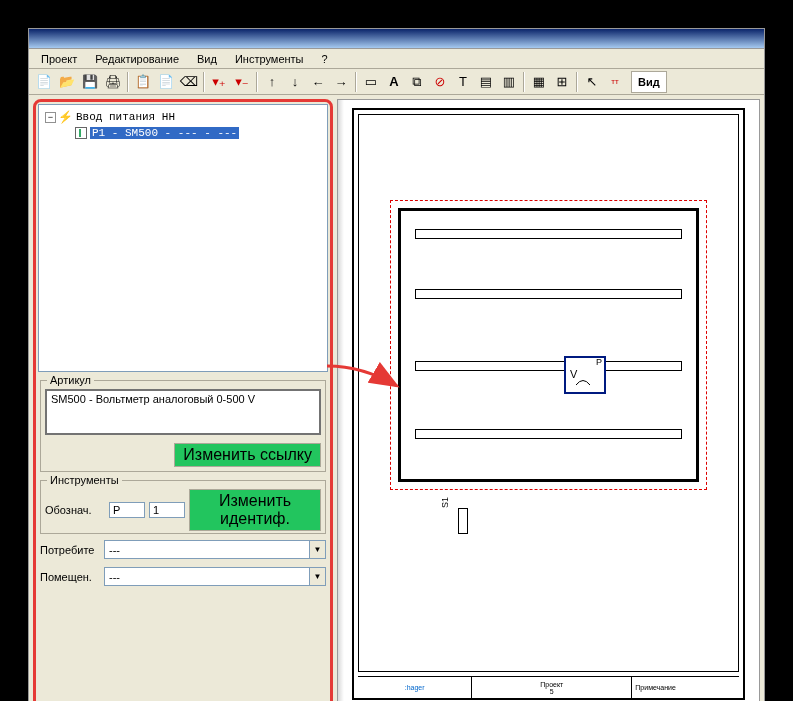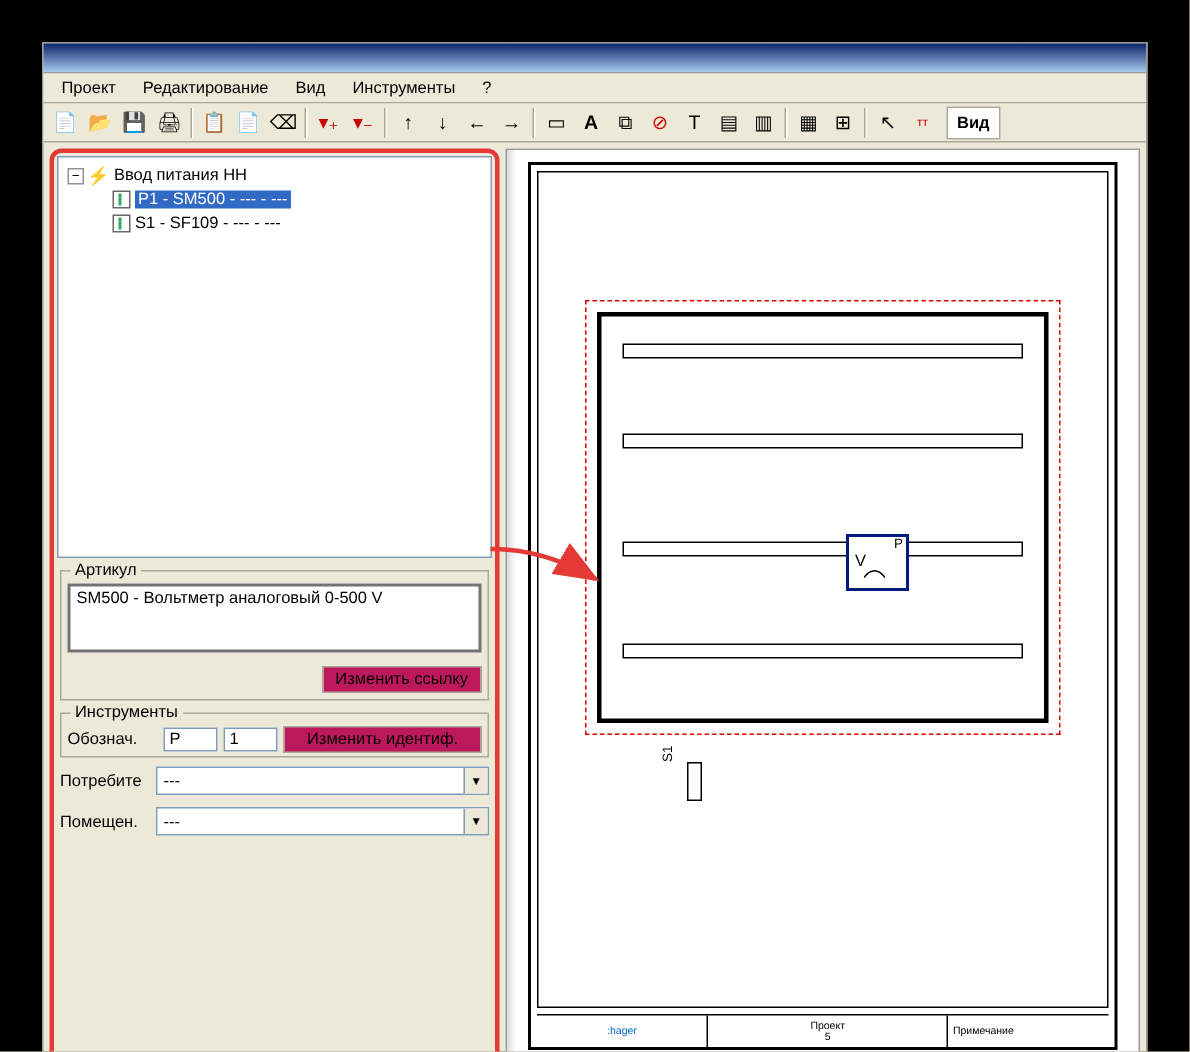--- a/index.html
+++ b/index.html
@@ -12,29 +12,29 @@
 .tb-btn { width: 22px; height: 22px; border: 1px solid transparent; display: flex; align-items: center; justify-content: center; cursor: pointer; font-size: 13px; }
 .tb-sep { width: 2px; height: 20px; border-left: 1px solid #aca899; border-right: 1px solid #fff; margin: 0 2px; }
 .tb-text-btn { height: 22px; border: 1px solid #aca899; background: #fff; padding: 0 6px; display: flex; align-items: center; font-weight: bold; margin-left: 4px; }
 .main-area { display: flex; height: calc(100% - 66px); }
 .left-panel { width: 300px; background: #ece9d8; border: 3px solid #e53935; border-radius: 8px; margin: 4px 2px 4px 4px; display: flex; flex-direction: column; position: relative; }
 .tree-area { background: #fff; border: 1px solid #7f9db9; margin: 2px; flex: 0 0 268px; padding: 4px; overflow: auto; }
 .tree-node { display: flex; align-items: center; height: 16px; padding-left: 2px; }
 .tree-expand { width: 11px; height: 11px; border: 1px solid #919191; display: flex; align-items: center; justify-content: center; font-size: 9px; line-height: 1; margin-right: 3px; cursor: pointer; background: #fff; }
 .tree-icon { width: 14px; height: 14px; margin-right: 3px; display: flex; align-items: center; justify-content: center; font-size: 12px; }
 .bolt-icon { color: #d00; }
-.tree-label { white-space: nowrap; }
+.tree-label { white-space: nowrap; font-family: Liberation Mono, monospace; }
 .tree-child { margin-left: 30px; }
 .tree-selected { background: #316ac5; color: #fff; padding: 0 2px; }
 .child-icon { width: 12px; height: 12px; background: #fff; border: 1px solid #666; margin-right: 3px; position: relative; }
 .child-icon::after { content: ""; position: absolute; left: 3px; top: 1px; width: 2px; height: 8px; background: #3a6; }
 .panel-group { border: 1px solid #aca899; margin: 6px 4px 2px 4px; padding: 8px 4px 4px 4px; position: relative; }
 .panel-legend { position: absolute; top: -7px; left: 6px; background: #ece9d8; padding: 0 3px; font-size: 11px; }
 .article-text { width: 100%; height: 46px; border: 2px solid #737373; background: #fff; padding: 2px 4px; font-size: 11px; font-family: inherit; resize: none; }
-.btn { background: #be185d; border: 1px solid #aca899; padding: 2px 8px; font-size: 11px; cursor: pointer; font-family: inherit; }
+.btn { background: #22c55e; border: 1px solid #aca899; padding: 2px 8px; font-size: 16px; cursor: pointer; font-family: inherit; }
 .link-btn-row { text-align: right; margin-top: 6px; }
 .form-row { display: flex; align-items: center; margin: 4px 4px; gap: 4px; justify-content: flex-end; }
 .form-label { width: 60px; }
 .small-input { width: 36px; border: 1px solid #7f9db9; padding: 1px 3px; font-size: 11px; background: #fff; font-family: inherit; }
 .combo { flex: 1; border: 1px solid #7f9db9; background: #fff; display: flex; align-items: center; height: 19px; }
 .combo-text { flex: 1; padding: 0 4px; }
 .combo-arrow { width: 16px; height: 17px; background: #ece9d8; border-left: 1px solid #7f9db9; display: flex; align-items: center; justify-content: center; font-size: 8px; cursor: pointer; }
 .canvas-area { flex: 1; background: #fff; border: 1px solid #999; margin: 4px 4px 4px 2px; position: relative; overflow: hidden; }
 .drawing-frame { position: absolute; top: 8px; left: 14px; right: 14px; bottom: 20px; border: 2px solid #000; }
 .drawing-inner { position: absolute; top: 4px; left: 4px; right: 4px; bottom: 26px; border: 1px solid #000; }
@@ -109,24 +109,20 @@
       <div class="tree-area">
         <div class="tree-node">
           <div class="tree-expand">−</div>
           <div class="tree-icon bolt-icon">⚡</div>
           <span class="tree-label">Ввод питания НН</span>
         </div>
         <div class="tree-node tree-child">
           <div class="child-icon"></div>
           <span class="tree-label tree-selected">P1 - SM500 - --- - ---</span>
         </div>
-        <div class="tree-node tree-child">
-          <div class="child-icon"></div>
-          <span class="tree-label">S1 - SF109 - --- - ---</span>
-        </div>
       </div>
 
       <div class="panel-group">
         <div class="panel-legend">Артикул</div>
         <textarea class="article-text" style="">SM500 - Вольтметр аналоговый 0-500 V</textarea>
         <div class="link-btn-row">
           <button class="btn">Изменить ссылку</button>
         </div>
       </div>
 

